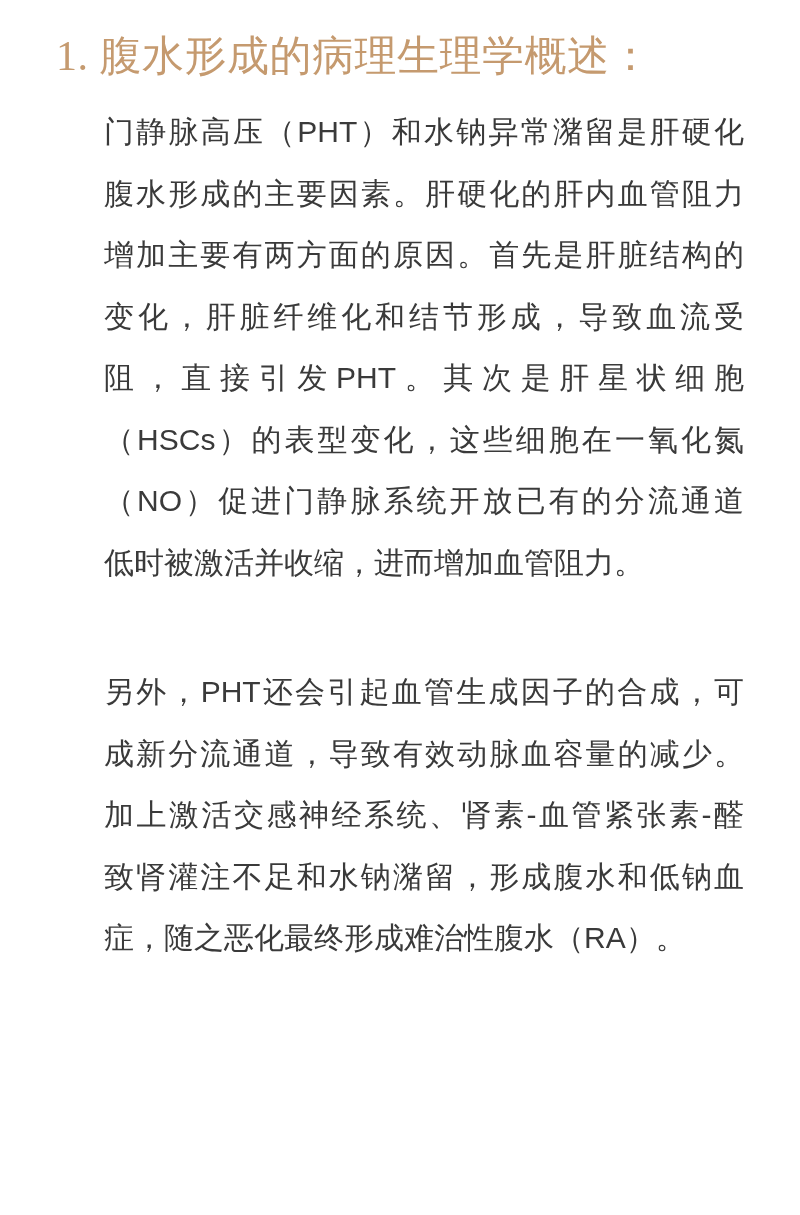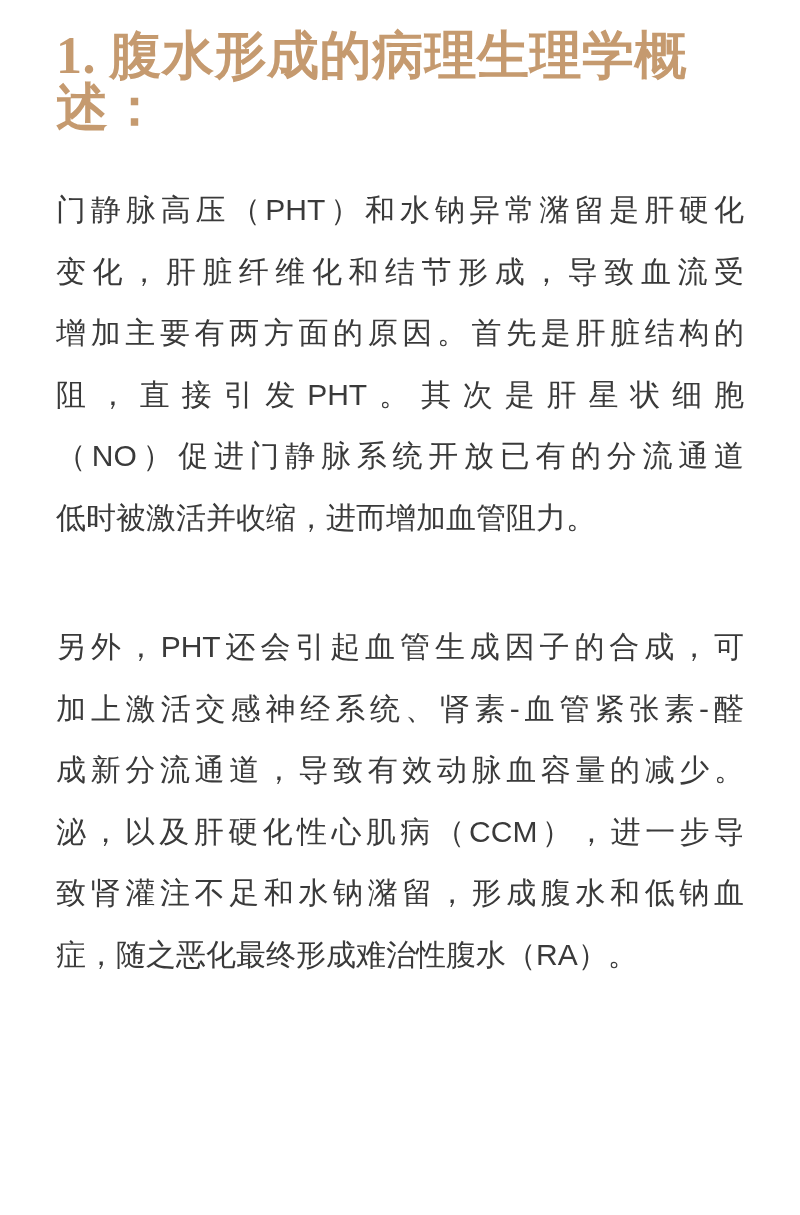--- a/index.html
+++ b/index.html
@@ -8,28 +8,28 @@
     position: relative;
     width: 800px;
     height: 1215px;
     background: #ffffff;
     padding: 30px 56px 0 56px;
     overflow: hidden;
     font-family: "Liberation Sans", sans-serif;
   }
   .heading {
     font-family: "Liberation Serif", serif;
-    font-weight: 700;
-    font-size: 52px;
+    font-weight: 400;
+    font-size: 42px;
     line-height: 52px;
     color: #c59a6f;
     letter-spacing: 0.5px;
-    margin-bottom: 45px;
+    margin-bottom: 19px;
   }
-  .paragraph { margin-bottom: 68px; }
+  .paragraph { margin-bottom: 68px; margin-left: 48px; }
   .paragraph:last-child { margin-bottom: 0; }
   .line {
     font-size: 30px;
     line-height: 61.5px;
     color: #3a3a3a;
     text-align: justify;
     text-align-last: justify;
   }
   .line.last {
     text-align: center;
@@ -38,29 +38,30 @@
 </style>
 </head>
 <body>
 
 <div class="page">
 
   <h1 class="heading">1. 腹水形成的病理生理学概述：</h1>
 
   <div class="paragraph">
     <div class="line">门静脉高压（PHT）和水钠异常潴留是肝硬化</div>
+    <div class="line">腹水形成的主要因素。肝硬化的肝内血管阻力</div>
+    <div class="line">增加主要有两方面的原因。首先是肝脏结构的</div>
     <div class="line">变化，肝脏纤维化和结节形成，导致血流受</div>
-    <div class="line">增加主要有两方面的原因。首先是肝脏结构的</div>
     <div class="line">阻，直接引发PHT。其次是肝星状细胞</div>
+    <div class="line">（HSCs）的表型变化，这些细胞在一氧化氮</div>
     <div class="line">（NO）促进门静脉系统开放已有的分流通道</div>
     <div class="line last">低时被激活并收缩，进而增加血管阻力。</div>
   </div>
 
   <div class="paragraph">
     <div class="line">另外，PHT还会引起血管生成因子的合成，可</div>
+    <div class="line">成新分流通道，导致有效动脉血容量的减少。</div>
     <div class="line">加上激活交感神经系统、肾素-血管紧张素-醛</div>
-    <div class="line">成新分流通道，导致有效动脉血容量的减少。</div>
-    <div class="line">泌，以及肝硬化性心肌病（CCM），进一步导</div>
     <div class="line">致肾灌注不足和水钠潴留，形成腹水和低钠血</div>
     <div class="line last">症，随之恶化最终形成难治性腹水（RA）。</div>
   </div>
 
 </div>
 
 </body></html>

